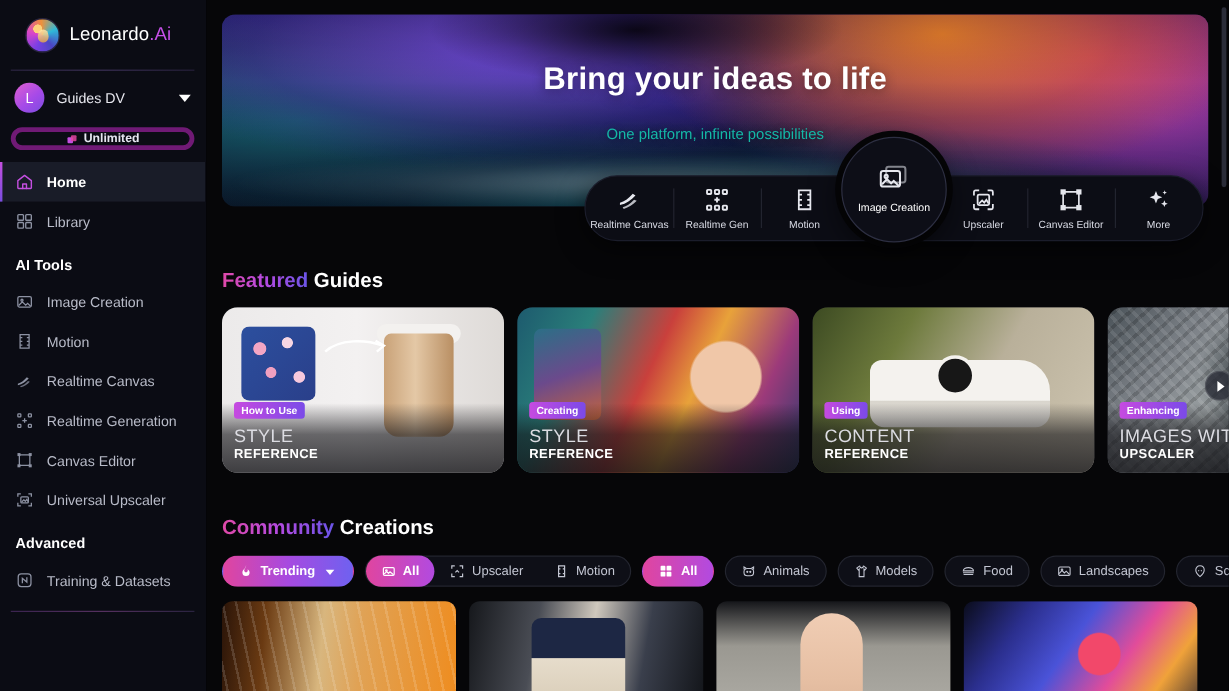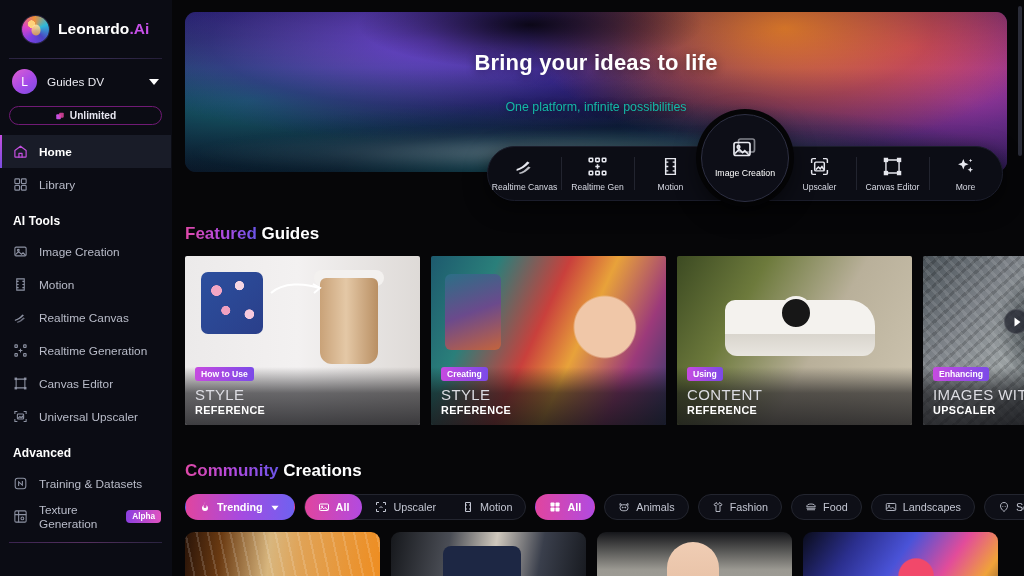--- a/index.html
+++ b/index.html
@@ -31,41 +31,41 @@
     position: relative; flex: 0 0 27px;
     box-shadow: 0 0 0 1px #2a2540;
   }
   .brand-logo::after{
     content:""; position:absolute; left:50%; top:52%;
     width:9px; height:11px; transform:translate(-50%,-50%);
     border-radius:50% 50% 45% 45%;
     background:linear-gradient(180deg,#ffe9b0,#e0a24a);
     opacity:.85;
   }
-  .brand-name { font-size: 15.5px; color: #ffffff; font-weight: 700; letter-spacing: .1px; text-align: right;}
+  .brand-name { font-size: 15.5px; color: #ffffff; font-weight: 400; letter-spacing: .1px; text-align: right;}
   .brand-name .ai { color: #c750e8; }
 
   .sb-divider { height:1px; margin: 0 9px; background: linear-gradient(90deg, #2a2340, #3a2f55, #241e38); }
 
   .user-row {
     height: 45px; display:flex; align-items:center; gap:10px;
     padding: 0 12px 0 12px; cursor: pointer;
   }
   .avatar {
     width: 25px; height: 25px; border-radius: 50%; flex:0 0 25px;
     background: linear-gradient(140deg, #e05fd0 0%, #a64ae8 55%, #7a4de0 100%);
     color: #fff; font-size: 12px; display:flex; align-items:center; justify-content:center;
     font-weight: 500;
   }
   .user-name { font-size: 11.8px; color: #e8e8ef; flex: 1; }
   .caret { width:0;height:0;border-left:5.5px solid transparent;border-right:5.5px solid transparent;border-top:6.5px solid #ffffff; }
 
   .plan-pill {
     margin: 2px 9px 0 9px; height: 19px; border-radius: 10px;
-    border: 1px solid #701a75; display:flex; align-items:center; justify-content:center;
+    border: 4px solid #701a75; display:flex; align-items:center; justify-content:center;
     gap:5px; cursor:pointer;
   }
   .plan-pill .lbl { font-size: 10.2px; color: #e6e6f0; font-weight: 600; }
   .plan-ico { width:10px; height:10px; display:block; }
 
   .nav { margin-top: 10px; }
   .nav-item {
     height: 33px; display:flex; align-items:center; gap:11px;
     padding-left: 13px; cursor:pointer; position: relative;
     font-size: 11.8px; color: #b9bcc9;
@@ -114,21 +114,21 @@
      radial-gradient(55% 130% at 95% 55%, rgba(140,70,220,.9) 0%, rgba(80,50,180,.4) 50%, transparent 78%);}
   .hero-art .l4{position:absolute;inset:0;background:
      radial-gradient(70% 60% at 50% 100%, rgba(20,130,140,.85) 0%, rgba(10,60,80,.4) 45%, transparent 75%),
      radial-gradient(30% 40% at 42% 8%, rgba(0,0,0,.85) 0%, transparent 70%);}
   .hero-art .l5{position:absolute;inset:0;background:
      radial-gradient(ellipse 62% 22% at 44% 88%, rgba(215,225,235,.5) 0%, rgba(150,170,190,.16) 45%, transparent 70%);
      filter: blur(3px);}
   .hero-art .l6{position:absolute;inset:0;background:
      linear-gradient(180deg, rgba(0,0,0,.12) 0%, rgba(0,0,0,0) 35%, rgba(0,0,0,.35) 100%);}
   .hero-copy { position:absolute; left:0; right:0; top:38px; text-align:center; }
-  .hero-title { font-size: 22px; color:#fff; font-weight: 700; letter-spacing:.2px; text-shadow: 0 2px 10px rgba(0,0,0,.45); }
+  .hero-title { font-size: 26px; color:#fff; font-weight: 700; letter-spacing:.2px; text-shadow: 0 2px 10px rgba(0,0,0,.45); }
   .hero-sub { font-size: 12.4px; color:#14b8a6; margin-top:24px; text-shadow: 0 1px 6px rgba(0,0,0,.5); }
 
   
   .dock {
     position:absolute; left: 315px; top: 146px;
     height: 55px; display:flex; align-items:stretch;
     background: #0c0d15; border-radius: 28px;
     border:1px solid #1b1d2b;
     box-shadow: 0 6px 22px rgba(0,0,0,.6);
     z-index: 5;
@@ -159,21 +159,21 @@
   
   .sec-head { margin-top: 36px; font-size: 17px; font-weight: 700; color:#ffffff; }
   .sec-head .grad {
     background: linear-gradient(90deg,#e049a8 0%, #b44ae0 50%, #6a55e8 100%);
     -webkit-background-clip: text; background-clip:text; color: transparent;
   }
 
   
   .guides { margin-top: 12px; display:flex; gap: 11px; position:relative; }
   .gcard {
-    width: 235px; height: 169px; border-radius: 2px; overflow:hidden;
+    width: 235px; height: 138px; border-radius: 13px; overflow:hidden;
     position: relative; flex: 0 0 235px; cursor:pointer; background:#14151d;text-decoration:underline;
   }
   .gcard .art { position:absolute; inset:0; }
   .g1 .art { background:
       linear-gradient(90deg,#eceaea 0%, #f3f1f1 48%, #dedad7 100%);}
   .g1 .cup{position:absolute;right:42px;top:22px;width:58px;height:86px;border-radius:6px 6px 12px 12px;
       background:linear-gradient(90deg,#c9a278,#e4c8a6 45%,#b98f63);}
   .g1 .cuplid{position:absolute;right:36px;top:14px;width:70px;height:16px;border-radius:9px;background:#f3f1ef;}
   .g1 .sw{position:absolute;left:16px;top:16px;width:62px;height:62px;border-radius:7px;
       background:
@@ -370,29 +370,20 @@
 
 
       <div class="nav-item">
         <svg class="nav-ico" viewBox="0 0 24 24" fill="none" stroke="currentColor" stroke-width="1.7">
           <rect x="3.5" y="3.5" width="17" height="17" rx="4"></rect>
             <path d="M9 16V9.5l6 5V8"></path>
         </svg>
         <span>Training &amp; Datasets</span>
       </div>
 
-      <div class="nav-item">
-        <svg class="nav-ico" viewBox="0 0 24 24" fill="none" stroke="currentColor" stroke-width="1.7">
-          <rect x="3" y="3" width="18" height="18" rx="2"></rect>
-            <path d="M3 9h18M9 3v18"></path>
-            <circle cx="15" cy="15" r="2.2"></circle>
-        </svg>
-        <span>Texture Generation</span>
-        <span class="badge-alpha">Alpha</span>
-      </div>
 
       <div class="sb-divider2"></div>
 
     </nav>
   </aside>
 
   <main class="main">
 
     <section class="hero">
       <div class="hero-art">
@@ -609,21 +600,21 @@
             <circle cx="14.5" cy="13" r=".9" fill="currentColor"></circle>
         </svg>
         <span>Animals</span>
       </div>
 
       <div class="chip">
         <svg class="chip-ico" viewBox="0 0 24 24" fill="none" stroke="currentColor" stroke-width="1.8">
           <path d="M9 3c0 2.5 1.5 3.5 3 3.5S15 5.5 15 3"></path>
             <path d="M9 3 4 7l2.5 3L8 8.5V21h8V8.5L17.5 10 20 7l-5-4"></path>
         </svg>
-        <span>Fashion</span>
+        <span>Models</span>
       </div>
 
       <div class="chip">
         <svg class="chip-ico" viewBox="0 0 24 24" fill="none" stroke="currentColor" stroke-width="1.8">
           <path d="M3.5 11.5a8.5 5.5 0 0 1 17 0z"></path>
             <path d="M3 14.5h18"></path>
             <path d="M4 17.5h16"></path>
         </svg>
         <span>Food</span>
       </div>

